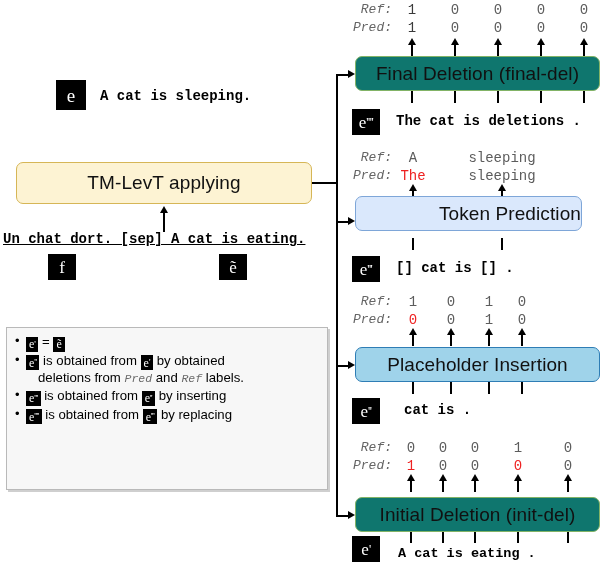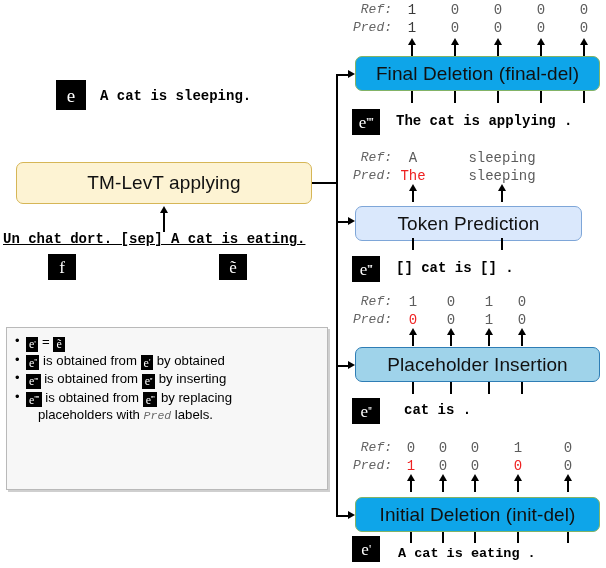--- a/index.html
+++ b/index.html
@@ -24,21 +24,21 @@
     font-size:12px;vertical-align:-2px;
   }
   .tag sup{font-size:.72em;vertical-align:super;letter-spacing:-.5px;}
 
   
   .pbox{
     box-sizing:border-box;border-radius:7px;
     display:flex;align-items:center;justify-content:center;
     font-size:19px;color:#111;letter-spacing:.1px;
   }
-  .pbox.green{background:#0ea5e9;border:1.6px solid #82b366;}
+  .pbox.green{background:#0f766e;border:1.6px solid #82b366;}
   .pbox.blue-l{background:#dae8fc;border:1.6px solid #7ea6d8;}
   .pbox.blue-d{background:#9fd3ea;border:1.6px solid #2e7db5;}
   .pbox.yellow{background:#fdf3d3;border:1.6px solid #d6b656;}
 
   
   .rowlabel{
     font-family:"Liberation Mono", monospace;
     font-style:italic;font-size:13px;color:#666;
     text-align:right;width:56px;
   }
@@ -118,37 +118,39 @@
     <li>
       <span class="tag tag-inline">e<sup>'</sup></span>
       <span>=</span>
       <span class="tag tag-inline">ẽ</span>
     </li>
     <li>
       <span class="tag tag-inline">e<sup>''</sup></span>
       <span>is obtained from</span>
       <span class="tag tag-inline">e<sup>'</sup></span>
       <span>by obtained</span>
+      <span class="cont">
+        <span>deletions from</span>
+        <span class="kw">Pred</span>
+        <span>and</span>
+        <span class="kw">Ref</span>
+        <span>labels.</span>
+      </span>
     </li>
     <li>
       <span class="tag tag-inline">e<sup>'''</sup></span>
       <span>is obtained from</span>
       <span class="tag tag-inline">e<sup>''</sup></span>
       <span>by inserting</span>
     </li>
     <li>
       <span class="tag tag-inline">e<sup>''''</sup></span>
       <span>is obtained from</span>
       <span class="tag tag-inline">e<sup>'''</sup></span>
       <span>by replacing</span>
-      <span class="cont">
-        <span>placeholders with</span>
-        <span class="kw">Pred</span>
-        <span>labels.</span>
-      </span>
     </li>
   </ul>
 </div>
 
 <div class="hline" style="left:312px;top:182px;width:26px;"></div>
 <div class="vline" style="left:336px;top:74px;height:442px;"></div>
 
 <div class="hline" style="left:336px;top:74px;width:14px;"></div>
 <div class="rarrow" style="left:348px;top:70px;"></div>
 
@@ -192,36 +194,36 @@
 
 <div class="vline" style="left:411px;top:91px;height:12px;"></div>
 <div class="vline" style="left:454px;top:91px;height:12px;"></div>
 <div class="vline" style="left:497px;top:91px;height:12px;"></div>
 <div class="vline" style="left:540px;top:91px;height:12px;"></div>
 <div class="vline" style="left:583px;top:91px;height:12px;"></div>
 
 <div class="abs" style="left:352px;top:109px;">
   <span class="tag tag-sm">e<sup>''''</sup></span>
 </div>
-<div class="abs sent" style="left:396px;top:113px;">The cat is applying .</div>
+<div class="abs sent" style="left:396px;top:113px;">The cat is deletions .</div>
 
 <div class="abs rowlabel" style="left:336px;top:150px;">Ref:</div>
 <div class="abs rowlabel" style="left:336px;top:168px;">Pred:</div>
 <div class="cells">
   <div class="cell" style="left:413px;top:150px;">A</div>
   <div class="cell" style="left:502px;top:150px;">sleeping</div>
   <div class="cell red" style="left:413px;top:168px;">The</div>
   <div class="cell" style="left:502px;top:168px;">sleeping</div>
 </div>
 <div class="vline" style="left:412px;top:190px;height:12px;"></div>
 <div class="uarrow" style="left:413px;top:184px;"></div>
 <div class="vline" style="left:501px;top:190px;height:12px;"></div>
 <div class="uarrow" style="left:502px;top:184px;"></div>
 
-<div class="abs pbox blue-l" style="left:355px;top:206px;width:227px;height:35px;">
+<div class="abs pbox blue-l" style="left:355px;top:196px;width:227px;height:35px;justify-content:flex-end;">
   <span>Token Prediction</span>
 </div>
 
 <div class="vline" style="left:412px;top:238px;height:12px;"></div>
 <div class="vline" style="left:501px;top:238px;height:12px;"></div>
 
 <div class="abs" style="left:352px;top:256px;">
   <span class="tag tag-sm">e<sup>'''</sup></span>
 </div>
 <div class="abs sent" style="left:396px;top:260px;">[] cat is [] .</div>

